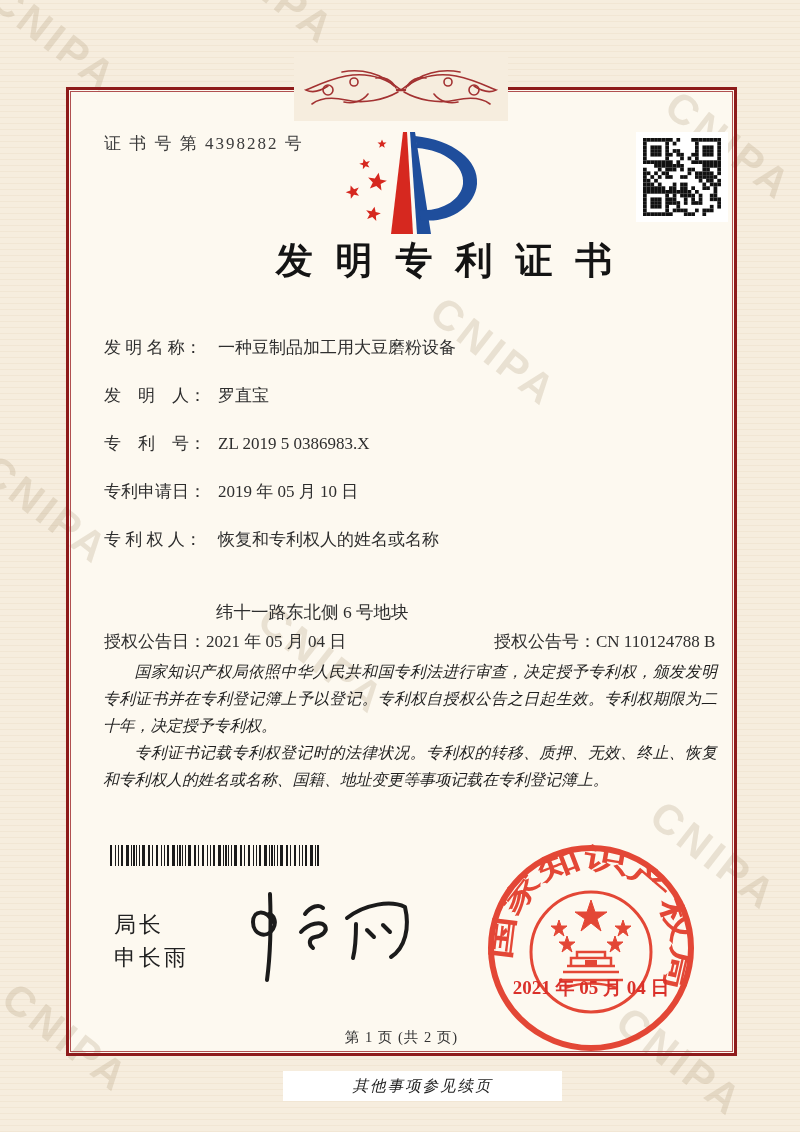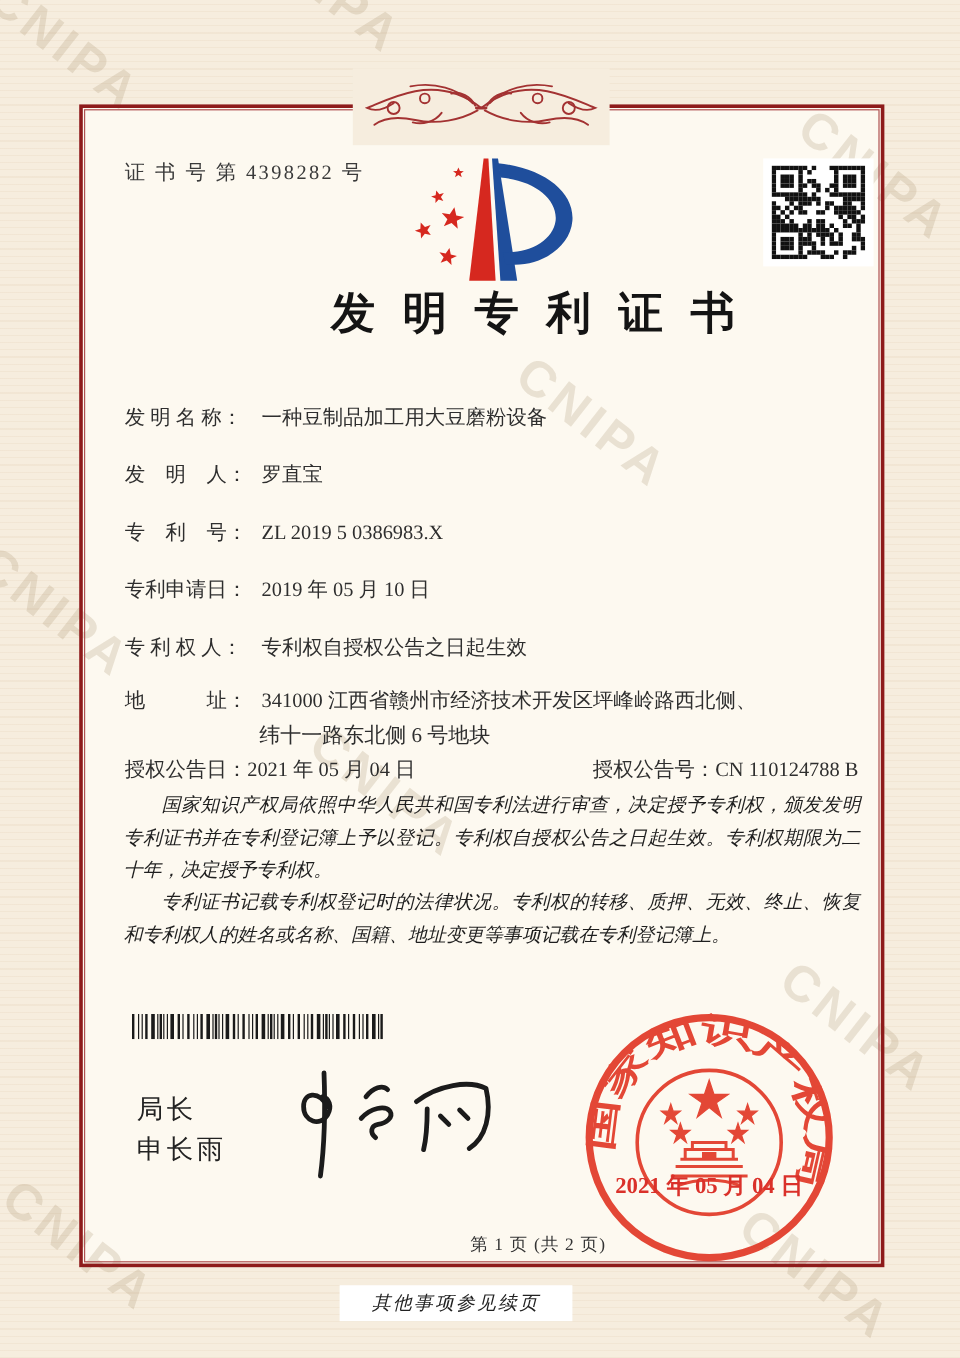--- a/index.html
+++ b/index.html
@@ -34,22 +34,22 @@
   .grant-label2{position:absolute;left:390px;top:0;}
   .body-text{position:absolute;left:103px;top:658px;width:614px;font-size:15.8px;line-height:27px;
              color:#1f1f1f;text-align:justify;font-style:italic;}
   .body-text p{margin:0;text-indent:2em;}
   .barcode{position:absolute;left:110px;top:845px;width:212px;height:21px;}
   .sig-labels{position:absolute;left:114px;top:908px;font-family:Liberation Sans, sans-serif;
               font-size:22px;color:#222;letter-spacing:3px;line-height:33px;}
   .sig-script{position:absolute;left:225px;top:888px;width:210px;height:105px;}
   .seal{position:absolute;left:485px;top:842px;width:212px;height:212px;z-index:6;opacity:0.93;}
   .page-num{position:absolute;left:66px;top:1028px;width:671px;text-align:center;
-            font-size:14.5px;color:#333;letter-spacing:1px;padding-left:47px;}
-  .note-strip{position:absolute;left:283px;top:1071px;width:194px;height:30px;background:#ffffff;
+            font-size:14.5px;color:#333;letter-spacing:1px;}
+  .note-strip{position:absolute;left:283px;top:1071px;width:279px;height:30px;background:#ffffff;
               display:flex;align-items:center;justify-content:center;font-size:15.5px;
               font-style:italic;color:#222;letter-spacing:2px;z-index:6;}
 </style>
 </head>
 <body>
 
 <div class="page">
 
   <div class="inner-panel"></div>
 
@@ -373,24 +373,21 @@
     <div class="field-row" style="top:384px">
       <span class="field-label">发　明　人：</span><span class="field-value">罗直宝</span>
     </div>
     <div class="field-row" style="top:432px">
       <span class="field-label">专　利　号：</span><span class="field-value">ZL 2019 5 0386983.X</span>
     </div>
     <div class="field-row" style="top:480px">
       <span class="field-label">专利申请日：</span><span class="field-value">2019 年 05 月 10 日</span>
     </div>
     <div class="field-row" style="top:528px">
-      <span class="field-label">专 利 权 人：</span><span class="field-value">专利权自授权公告之日起生效</span>
-    </div>
-    <div class="field-row" style="top:572px">
-      <span class="field-label">地　　　址：</span><span class="field-value">341000 江西省赣州市经济技术开发区坪峰岭路西北侧、</span>
+      <span class="field-label">专 利 权 人：</span><span class="field-value">恢复和专利权人的姓名或名称</span>
     </div>
     <div class="addr-line2" style="top:600px">纬十一路东北侧 6 号地块</div>
     <div class="field-row" style="top:630px;width:612px">
       <span>授权公告日：</span><span>2021 年 05 月 04 日</span>
       <span class="grant-label2"><span>授权公告号：</span><span>CN 110124788 B</span></span>
     </div>
 
     <div class="body-text">
       <p>国家知识产权局依照中华人民共和国专利法进行审查，决定授予专利权，颁发发明专利证书并在专利登记簿上予以登记。专利权自授权公告之日起生效。专利权期限为二十年，决定授予专利权。</p>
       <p>专利证书记载专利权登记时的法律状况。专利权的转移、质押、无效、终止、恢复和专利权人的姓名或名称、国籍、地址变更等事项记载在专利登记簿上。</p>

